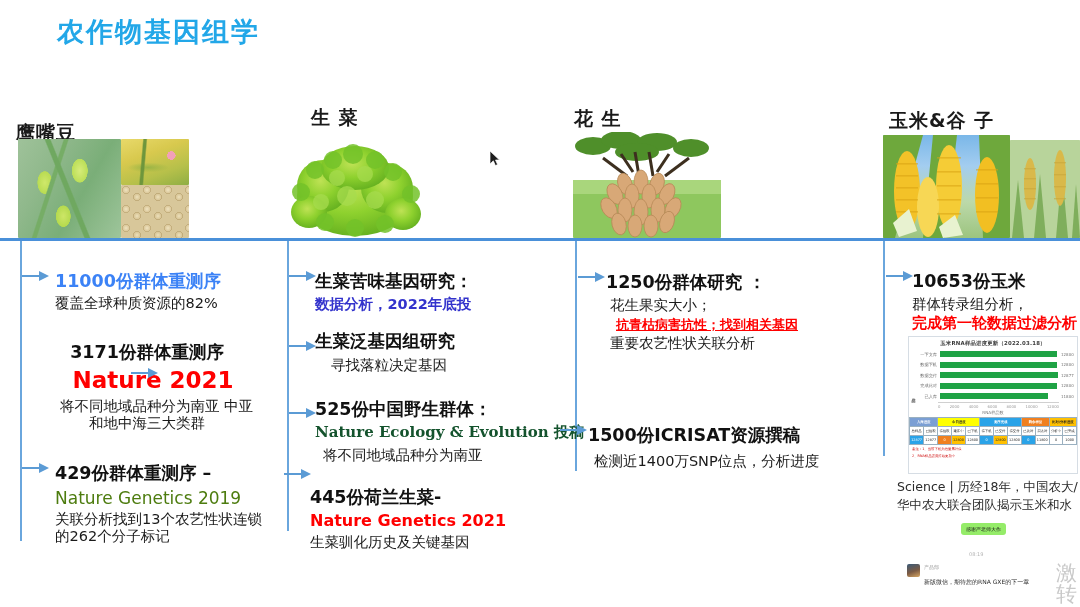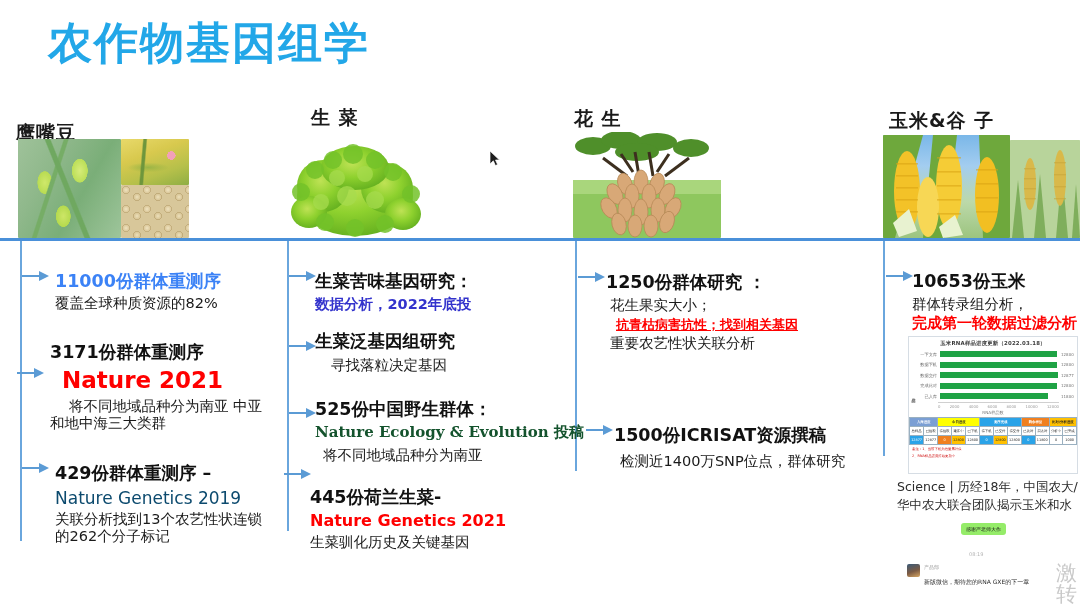--- a/index.html
+++ b/index.html
@@ -16,22 +16,22 @@
   }
   .slide {
     position: absolute;
     inset: 0;
     background: #ffffff;
   }
 
   
   .slide-title {
     position: absolute;
-    left: 48px; top: 14px;
-    font-size: 44px;
+    left: 57px; top: 14px;
+    font-size: 27px;
     font-weight: bold;
     letter-spacing: 2px;
     color: #22a7e8;
     -webkit-text-stroke: 2.2px #ffffff;
     paint-order: stroke fill;
     text-shadow:
        2px 0 0 #ffffff, -2px 0 0 #ffffff,
        0 2px 0 #ffffff, 0 -2px 0 #ffffff,
        1.4px 1.4px 0 #ffffff, -1.4px 1.4px 0 #ffffff,
        1.4px -1.4px 0 #ffffff, -1.4px -1.4px 0 #ffffff;
@@ -143,21 +143,21 @@
     display: block;
   }
 
   .t { white-space: nowrap; line-height: 1.18; }
   .t-head   { font-size: 17.5px; font-weight: bold; color: #111111; }
   .t-head-b { font-size: 17.5px; font-weight: bold; color: #3b82f6; }
   .t-sub    { font-size: 14.5px; color: #1a1a1a; }
   .t-sub-b  { font-size: 14.5px; font-weight: bold; color: #3333cc; }
   .t-red    { font-size: 23px;  font-weight: bold; color: #ff0000; }
   .t-redsm  { font-size: 14.5px; font-weight: bold; color: #ff0000; }
-  .t-blue   { font-size: 17px;  color: #0c4a6e; }
+  .t-blue   { font-size: 17px;  color: #4d7c0f; }
   .t-serif-red {
     font-size: 15px; font-weight: bold; color: #14532d;
     font-family: "DejaVu Serif", "Liberation Serif", serif;
   }
 
   
   .card {
     position: absolute;
     background: #ffffff;
     border: 1px solid #d6dde4;
@@ -398,21 +398,21 @@
 
     <div class="entry" style="left:22px; top:271px;">
       <span class="arrow">
           <i></i>
           <b></b>
         </span>
       <div class="t t-head-b" style="margin-left:33px;">11000份群体重测序</div>
       <div class="t t-sub" style="margin-left:33px; margin-top:3px;">覆盖全球种质资源的82%</div>
     </div>
 
-    <div class="entry" style="left:17px; top:342px;">
+    <div class="entry" style="left:8px; top:342px;text-align:center;">
       <span class="arrow" style="top:26px;">
           <i></i>
           <b></b>
         </span>
       <div class="t t-head" style="margin-left:33px;">3171份群体重测序</div>
       <div class="t t-red" style="margin-left:45px; margin-top:4px;">Nature 2021</div>
       <div class="t t-sub" style="margin-left:52px; margin-top:4px;">将不同地域品种分为南亚 中亚</div>
       <div class="t t-sub" style="margin-left:33px;">和地中海三大类群</div>
     </div>
 
@@ -475,27 +475,27 @@
       <span class="arrow">
           <i></i>
           <b></b>
         </span>
       <div class="t t-head" style="margin-left:28px;">1250份群体研究 ：</div>
       <div class="t t-sub" style="margin-left:32px; margin-top:4px;">花生果实大小；</div>
       <div class="t t-redsm" style="margin-left:38px; margin-top:3px; font-size:13px;text-decoration:underline;">抗青枯病害抗性；找到相关基因</div>
       <div class="t t-sub" style="margin-left:32px; margin-top:3px;">重要农艺性状关联分析</div>
     </div>
 
-    <div class="entry" style="left:578px; top:425px;padding-left:8px;">
+    <div class="entry" style="left:552px; top:425px;padding-left:8px;">
       <span class="arrow">
           <i></i>
           <b></b>
         </span>
       <div class="t t-head" style="margin-left:28px;">1500份ICRISAT资源撰稿</div>
-      <div class="t t-sub" style="margin-left:34px; margin-top:7px;">检测近1400万SNP位点，群体研究</div>
+      <div class="t t-sub" style="margin-left:34px; margin-top:7px;">检测近1400万SNP位点，分析进度</div>
     </div>
   </div>
 
   <div class="col">
 
     <div class="entry" style="left:886px; top:271px;">
       <span class="arrow">
           <i></i>
           <b></b>
         </span>

